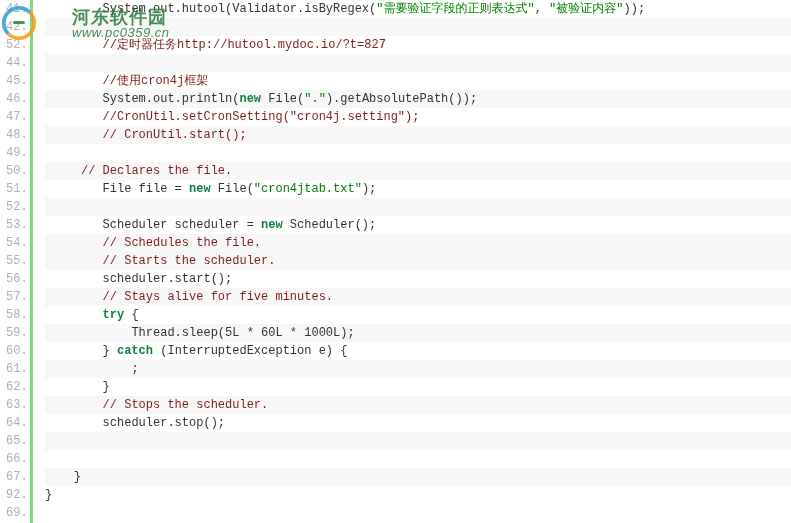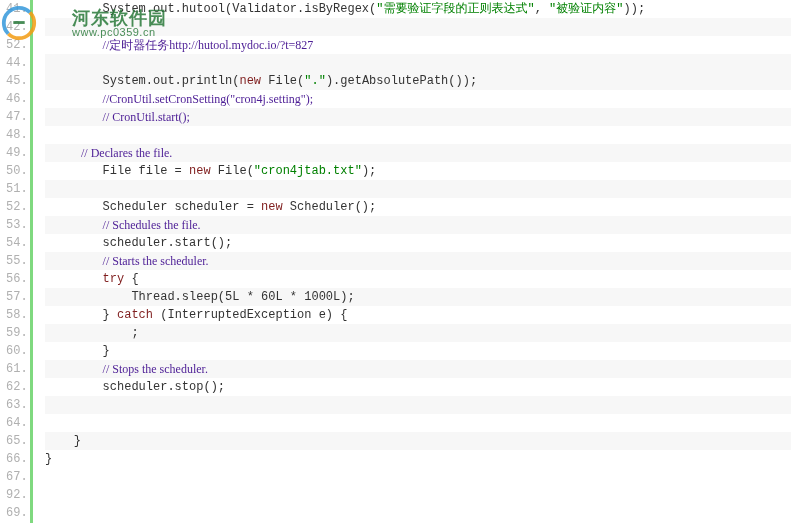--- a/index.html
+++ b/index.html
@@ -41,23 +41,23 @@
       padding-left: 12px;
       position: relative;
     }
     .code-line {
       height: 18px;
       line-height: 18px;
       white-space: pre;
     }
     .code-line.alt { background: #f7f7f7; }
     .tok-default { color: #333; }
-    .tok-keyword { color: #7f1d1d; font-weight: normal; }
+    .tok-keyword { color: #15803d; font-weight: bold; }
     .tok-string { color: #008000; }
-    .tok-comment { color: #4c1d95; font-family: Liberation Serif, serif; }
+    .tok-comment { color: #7f1d1d; }
     .watermark {
       position: absolute;
       top: 4px;
       left: 0px;
       z-index: 10;
       display: flex;
       align-items: center;
       opacity: 0.85;
       pointer-events: none;
       gap: 30px;
@@ -75,22 +75,23 @@
     }
     .watermark-title {
       font-family: 'Microsoft YaHei', sans-serif;
       font-size: 18px;
       font-weight: bold;
       color: #2a7a3a;
       letter-spacing: 1px;
     }
     .watermark-url {
       font-family: Arial, sans-serif;
-      font-size: 11px;
+      font-size: 13px;
       color: #2a7a3a;
+      font-style: italic;
       letter-spacing: 0.5px;
     }
   </style>
 </head>
 <body>
 
 <div class="watermark">
   <div class="watermark-logo">
     <svg viewBox="0 0 40 40" width="38" height="38">
       <circle cx="20" cy="20" r="16" fill="none" stroke="#f39c12" stroke-width="4" stroke-dasharray="50 50" transform="rotate(-45 20 20)"></circle>
@@ -135,31 +136,33 @@
       <div class="gutter-line">67.</div>
       <div class="gutter-line">92.</div>
       <div class="gutter-line">69.</div>
     </div>
   <div class="margin-line"></div>
   <div class="code-area" id="code-area">
       <div class="code-line"><span class="tok-default">        System.out.hutool(Validator.isByRegex(</span><span class="tok-string">"需要验证字段的正则表达式"</span><span class="tok-default">, </span><span class="tok-string">"被验证内容"</span><span class="tok-default">));</span></div>
       <div class="code-line alt"><span class="tok-default"></span></div>
       <div class="code-line"><span class="tok-default">        </span><span class="tok-comment">//定时器任务http://hutool.mydoc.io/?t=827</span></div>
       <div class="code-line alt"><span class="tok-default"></span></div>
+      <div class="code-line"><span class="tok-default">        </span><span class="tok-comment">//使用cron4j框架</span></div>
       <div class="code-line alt"><span class="tok-default">        System.out.println(</span><span class="tok-keyword">new</span><span class="tok-default"> File(</span><span class="tok-string">"."</span><span class="tok-default">).getAbsolutePath());</span></div>
       <div class="code-line"><span class="tok-default">        </span><span class="tok-comment">//CronUtil.setCronSetting("cron4j.setting");</span></div>
       <div class="code-line alt"><span class="tok-default">        </span><span class="tok-comment">// CronUtil.start();</span></div>
       <div class="code-line"><span class="tok-default"></span></div>
       <div class="code-line alt"><span class="tok-default">     </span><span class="tok-comment">// Declares the file.</span></div>
       <div class="code-line"><span class="tok-default">        File file = </span><span class="tok-keyword">new</span><span class="tok-default"> File(</span><span class="tok-string">"cron4jtab.txt"</span><span class="tok-default">);</span></div>
       <div class="code-line alt"><span class="tok-default">        </span></div>
       <div class="code-line"><span class="tok-default">        Scheduler scheduler = </span><span class="tok-keyword">new</span><span class="tok-default"> Scheduler();</span></div>
       <div class="code-line alt"><span class="tok-default">        </span><span class="tok-comment">// Schedules the file.</span></div>
+      <div class="code-line alt"><span class="tok-default">        </span><span class="tok-comment">// Starts the scheduler.</span></div>
       <div class="code-line"><span class="tok-default">        scheduler.start();</span></div>
-      <div class="code-line alt"><span class="tok-default">        </span><span class="tok-comment">// Starts the scheduler.</span></div>
+      <div class="code-line alt"><span class="tok-default">        </span><span class="tok-comment">// Stays alive for five minutes.</span></div>
       <div class="code-line"><span class="tok-default">        </span><span class="tok-keyword">try</span><span class="tok-default"> {</span></div>
       <div class="code-line alt"><span class="tok-default">            Thread.sleep(5L * 60L * 1000L);</span></div>
       <div class="code-line"><span class="tok-default">        } </span><span class="tok-keyword">catch</span><span class="tok-default"> (InterruptedException e) {</span></div>
       <div class="code-line alt"><span class="tok-default">            ;</span></div>
       <div class="code-line"><span class="tok-default">        }</span></div>
       <div class="code-line alt"><span class="tok-default">        </span><span class="tok-comment">// Stops the scheduler.</span></div>
       <div class="code-line"><span class="tok-default">        scheduler.stop();</span></div>
       <div class="code-line alt"><span class="tok-default"></span></div>
       <div class="code-line"><span class="tok-default"></span></div>
       <div class="code-line alt"><span class="tok-default">    }</span></div>

